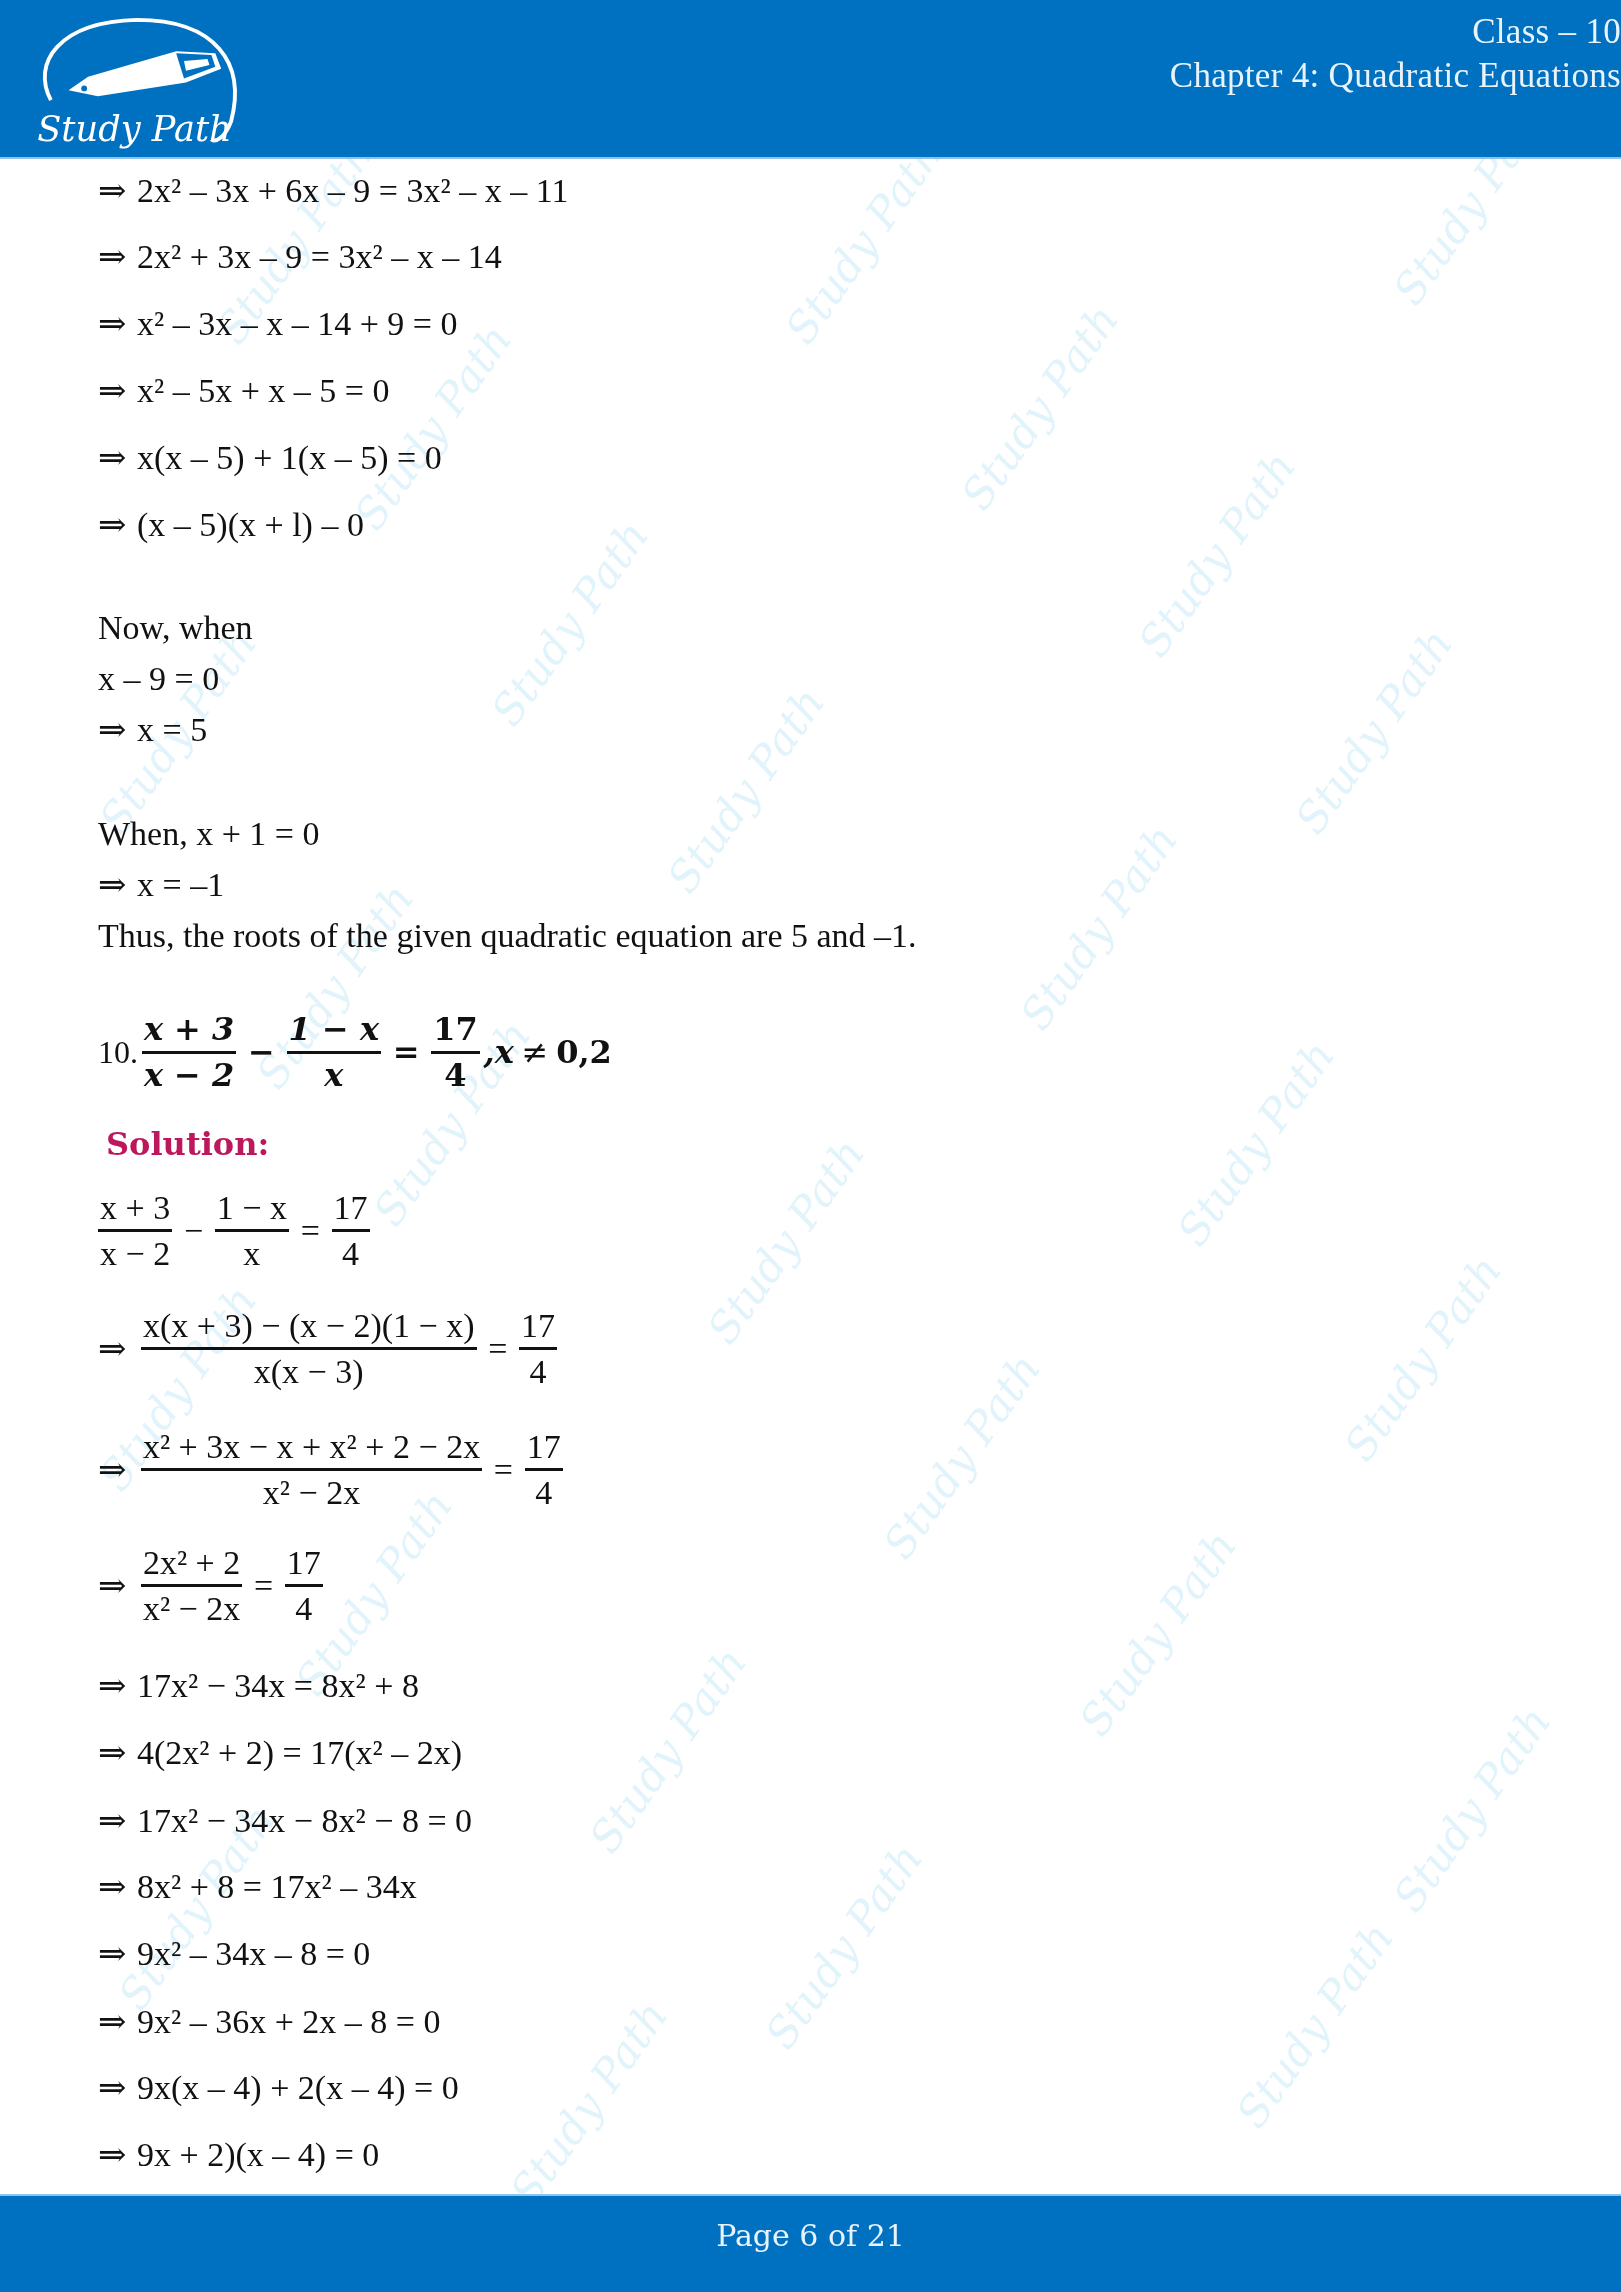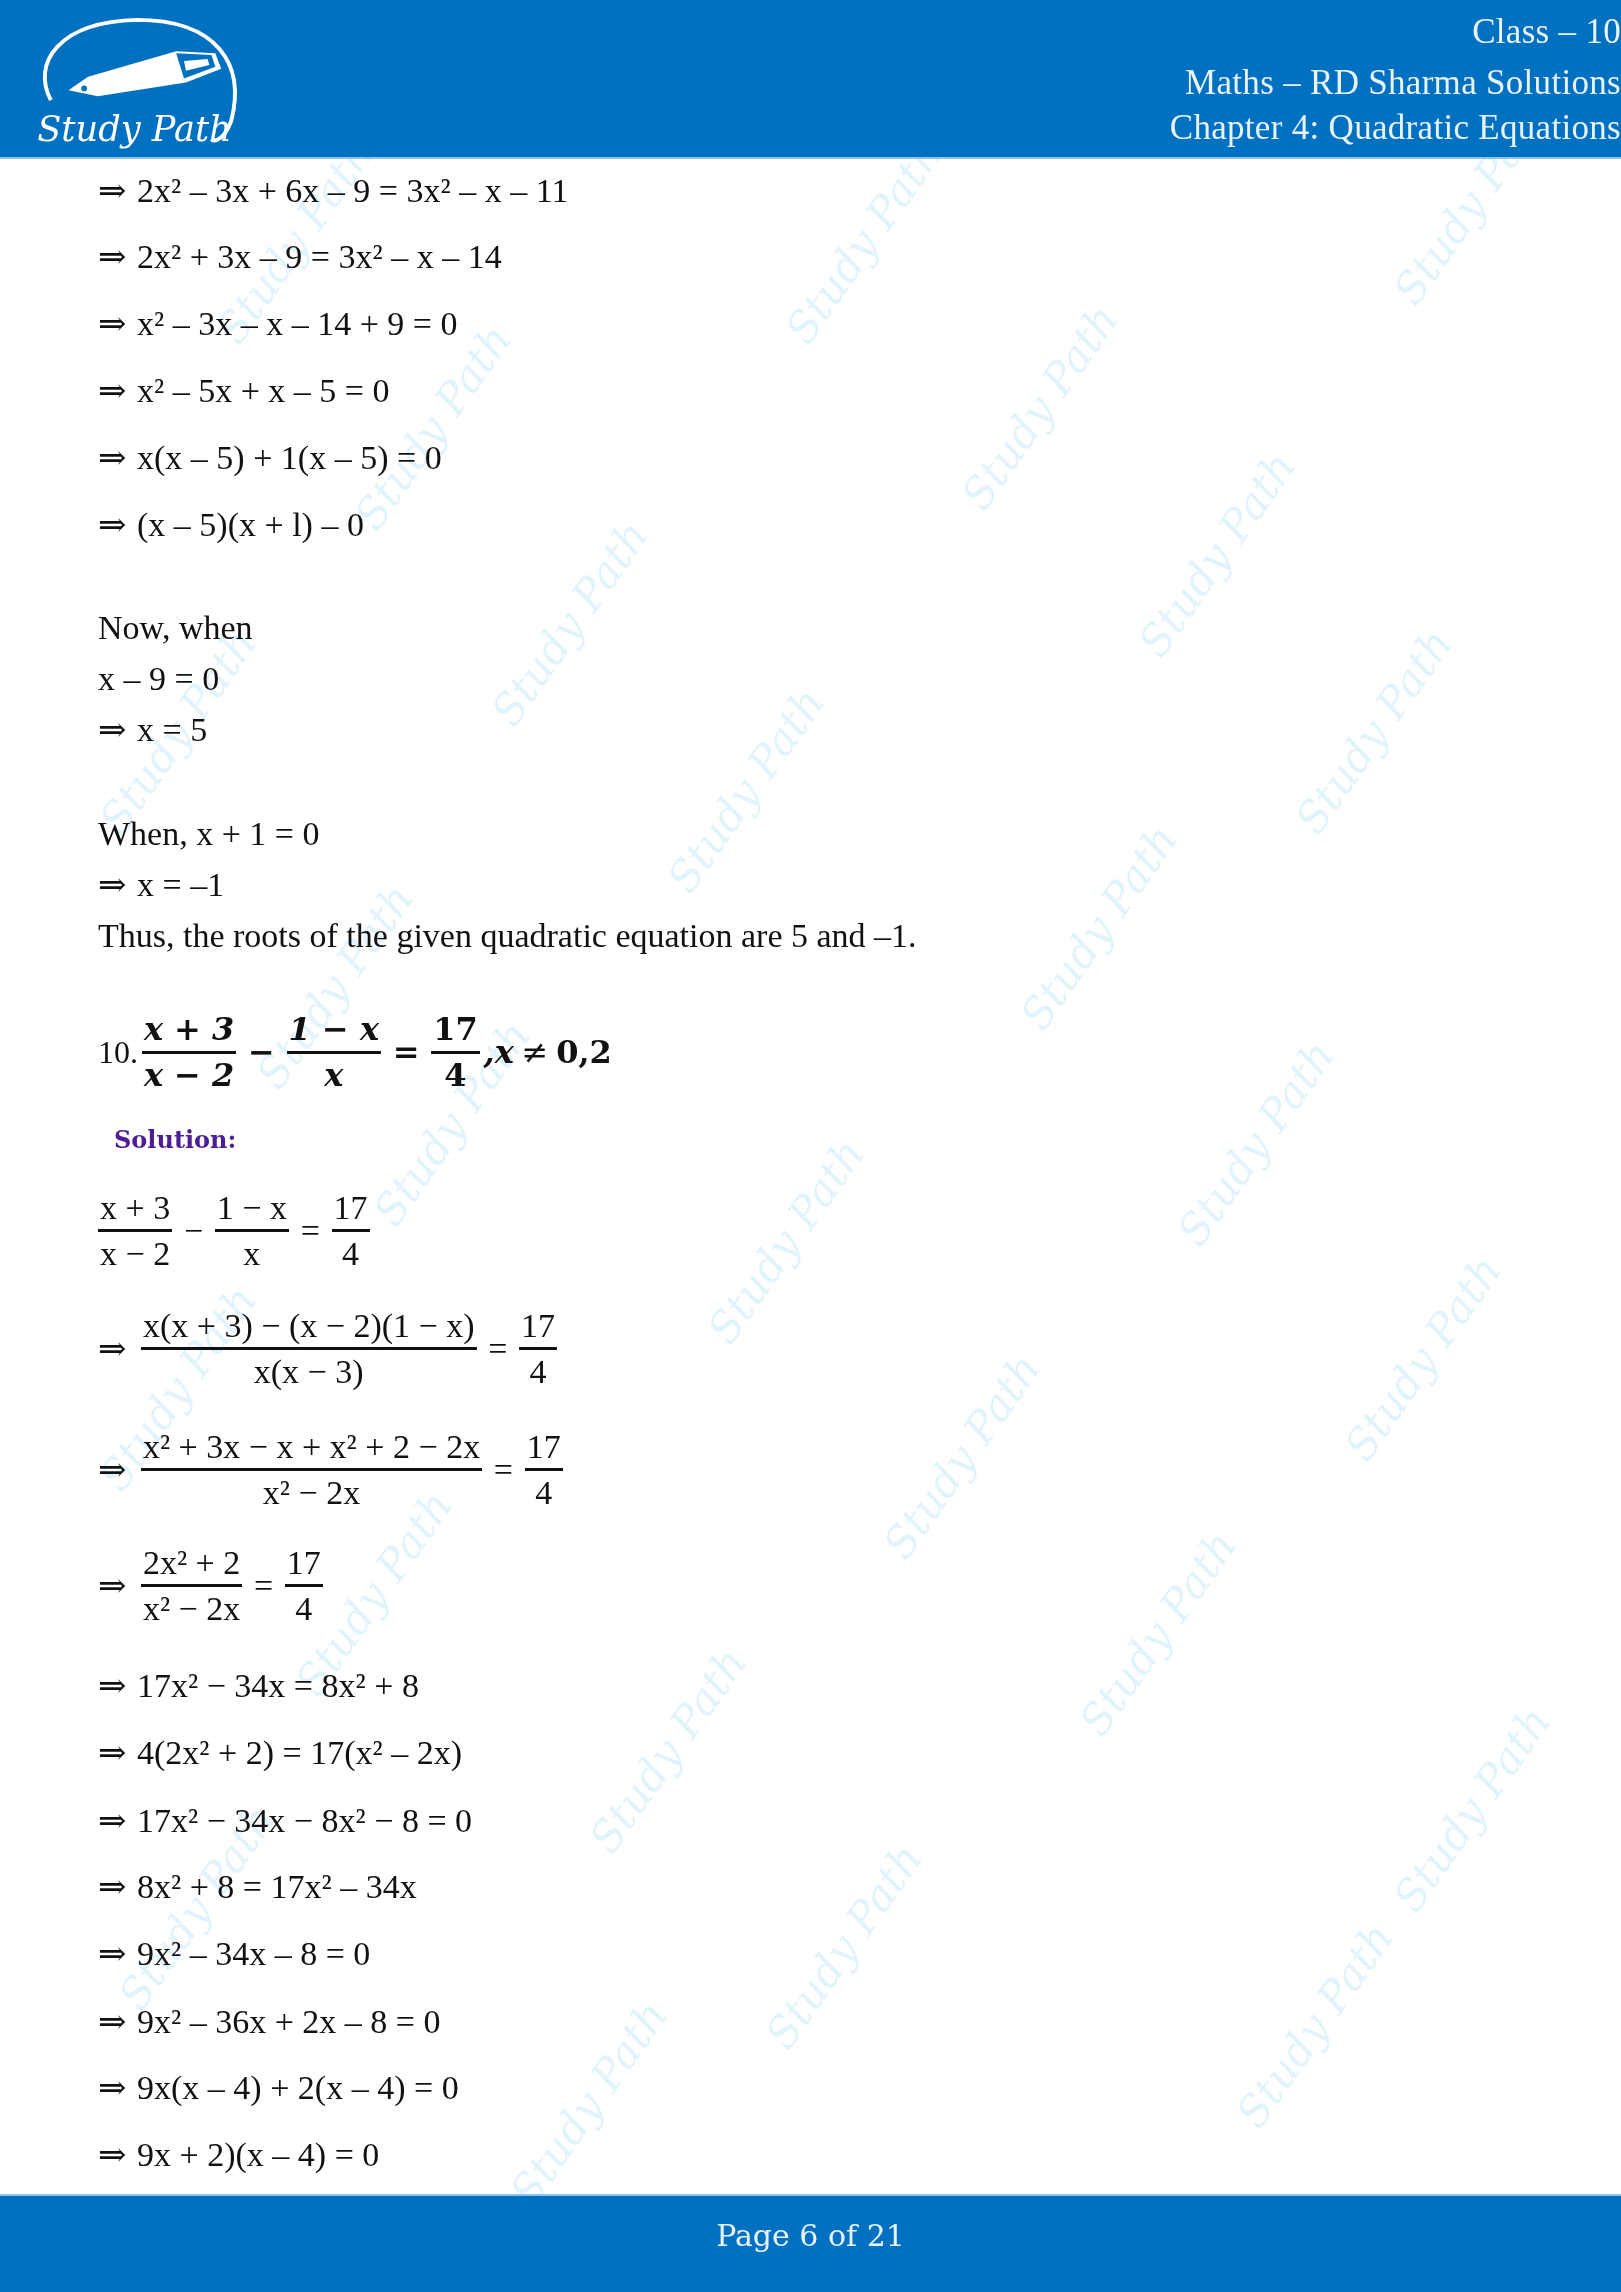--- a/index.html
+++ b/index.html
@@ -41,21 +41,21 @@
   .frac { display: inline-block; vertical-align: middle; text-align: center; margin: 0 3.9px; }
   .frac .num, .frac .den { display: block; padding: 0 2px; line-height: 43px; }
   .frac .bar { display: block; height: 2.9px; background: #111; }
   .eqrow { display: inline-flex; align-items: center; }
   .op { margin: 0 7.8px; }
 
   .q-title { font-family: "DejaVu Serif", serif; font-weight: bold; font-style: italic; }
   .q-title .upright { font-style: normal; }
   .q-num { font-weight: normal; font-style: normal; font-family: "Liberation Serif", serif; }
   .solution {
-    position: absolute; left: 16px; font-size: 24px; font-weight: bold; color: #4c1d95;
+    position: absolute; left: 8px; font-size: 32px; font-weight: bold; color: #be185d;
     font-family: "DejaVu Serif", serif;
   }
 
   .footer {
     position: absolute; left: 0; top: 2194px; width: 1621px; height: 99px;
     background: #0070c0; border-top: 2.9px solid #8fc3ea;
   }
   .page-num {
     position: absolute; left: 0; right: 0; top: 21.6px; text-align: center;
     color: #e9f3fb; font-size: 30px; font-family: "DejaVu Serif", serif;
@@ -68,21 +68,20 @@
   <svg class="logo" viewBox="0 0 222 142">
     <path d="M22 88 C2 50, 30 8, 110 6 C190 6, 222 50, 206 110 C200 126, 190 132, 186 128" fill="none" stroke="#fff" stroke-width="4"></path>
     <path d="M40 78 L60 64 L150 38 L190 40 L196 56 L160 70 L70 84 Z" fill="#fff"></path>
     <path d="M150 40 L186 42 L190 54 L158 66 Z" fill="#0070c0"></path>
     <path d="M158 48 L182 46 L184 52 L160 58 Z" fill="#fff"></path>
     <circle cx="56" cy="76" r="3" fill="#0070c0"></circle>
     <text x="8" y="130" font-family="DejaVu Serif, serif" font-style="italic" font-size="36" fill="#fff">Study Path</text>
   </svg>
   <div class="header-lines">
     <div class="h-class">Class – 10</div>
-    <div class="h-subject">Maths – RD Sharma Solutions</div>
     <div class="h-chapter">Chapter 4: Quadratic Equations</div>
   </div>
 </div>
 
 <div class="watermarks">
   <span class="wm" style="left:176px; top:59px;">Study Path</span>
   <span class="wm" style="left:745px; top:59px;">Study Path</span>
   <span class="wm" style="left:1353px; top:19.6px;">Study Path</span>
   <span class="wm" style="left:314px; top:245px;">Study Path</span>
   <span class="wm" style="left:921px; top:225px;">Study Path</span>

